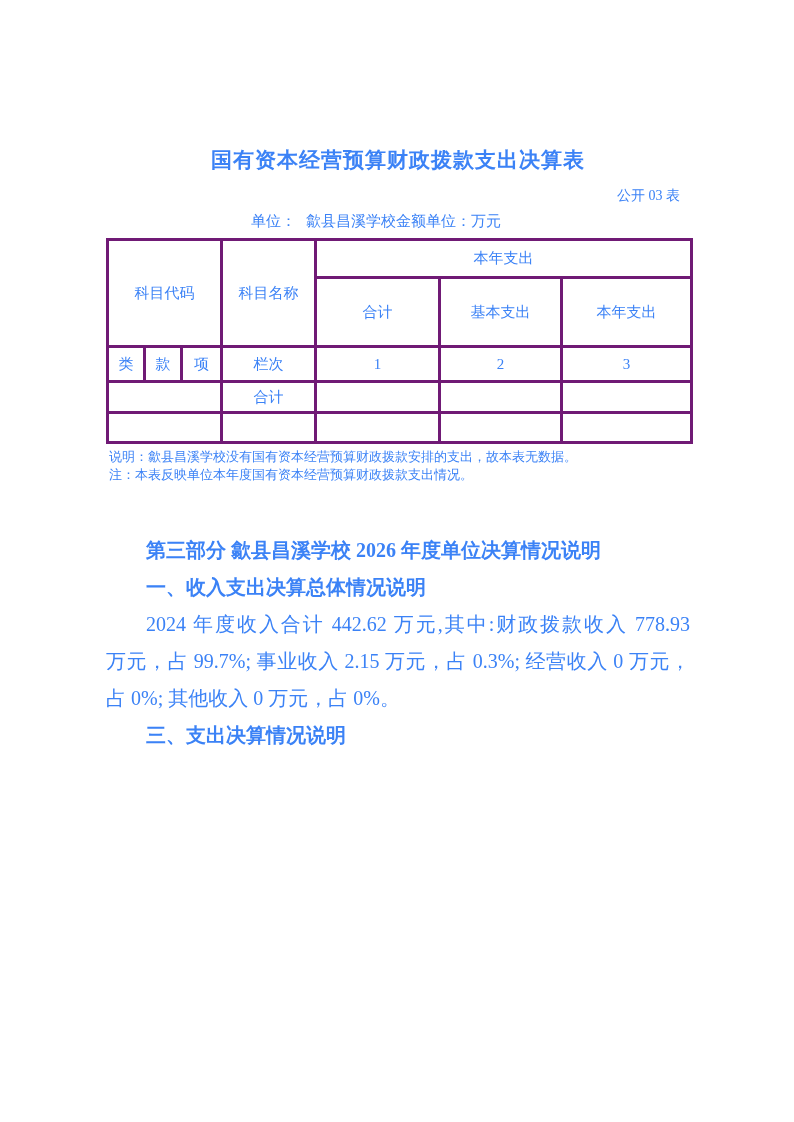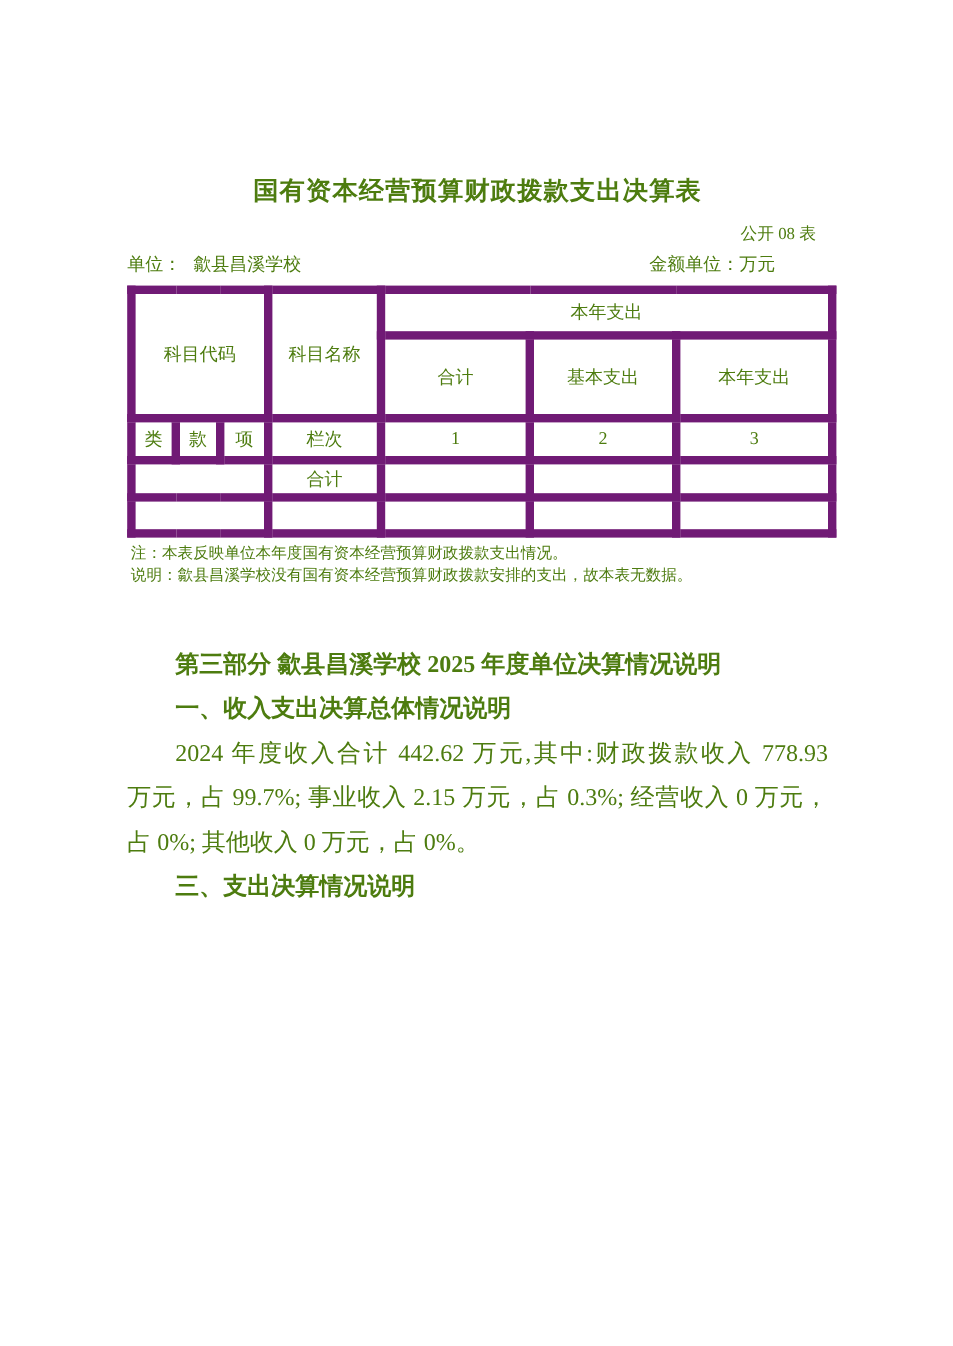--- a/index.html
+++ b/index.html
@@ -1,40 +1,40 @@
 <!DOCTYPE html>
 <html><head>
 <meta charset="utf-8">
 <style>
   html,body{margin:0;padding:0;background:#fff;}
   .page{
     position:relative;
     width:794px;height:995px;
-    background:#ffffff;color:#4d7c0f;
+    background:#ffffff;color:#3b82f6;
     font-family:"Liberation Serif","DejaVu Serif",serif;
     overflow:hidden;
   }
   .content{position:absolute;left:106px;top:0;width:584px;}
 
   .doc-title{
     margin-top:147px;text-align:center;
     font-family:"Liberation Sans","DejaVu Sans",sans-serif;
     font-weight:700;font-size:21px;line-height:25px;letter-spacing:1px;
   }
   .code-row{margin-top:15px;text-align:right;padding-right:10px;font-size:14px;line-height:18px;}
-  .unit-row{margin-top:7px;display:flex;justify-content:space-between;font-size:15px;line-height:19px;}
+  .unit-row{margin-top:7px;display:flex;justify-content:center;font-size:15px;line-height:19px;}
   .unit-left .val{margin-left:10px;}
   .unit-right{padding-right:44px;}
 
   table.budget{
     margin-top:7px;width:584px;table-layout:fixed;
     border-collapse:collapse;border:2px solid #000;
     font-size:15px;text-align:center;
   }
-  table.budget td{border:7px solid #701a75;padding:0;overflow:hidden;margin-top:12px;}
+  table.budget td{border:3px solid #701a75;padding:0;overflow:hidden;margin-top:12px;}
   tr.rA{height:38px;}
   tr.rB{height:69px;}
   tr.rC{height:35px;}
   tr.rD{height:31px;}
   tr.rE{height:30px;}
 
   .notes{margin-top:4px;padding-left:3px;font-size:13px;line-height:18px;}
 
   .narrative{margin-top:48px;font-size:20px;line-height:37px;}
   .heading{
@@ -49,21 +49,21 @@
   .page-num{margin-top:12px;text-align:right;font-size:16px;line-height:20px;letter-spacing:1px;}
 </style>
 </head>
 <body>
 
 <div class="page">
   <div class="content">
 
     <div class="doc-title">国有资本经营预算财政拨款支出决算表</div>
 
-    <div class="code-row">公开 08 表</div>
+    <div class="code-row">公开 03 表</div>
 
     <div class="unit-row">
       <span class="unit-left">
         <span>单位：</span><span class="val">歙县昌溪学校</span>
       </span>
       <span class="unit-right">
         <span>金额单位：</span><span>万元</span>
       </span>
     </div>
 
@@ -108,26 +108,26 @@
           <td colspan="3"></td>
           <td></td>
           <td></td>
           <td></td>
           <td></td>
         </tr>
       </tbody>
     </table>
 
     <div class="notes">
+      <div>说明：歙县昌溪学校没有国有资本经营预算财政拨款安排的支出，故本表无数据。</div>
       <div>注：本表反映单位本年度国有资本经营预算财政拨款支出情况。</div>
-      <div>说明：歙县昌溪学校没有国有资本经营预算财政拨款安排的支出，故本表无数据。</div>
     </div>
 
     <div class="narrative">
-      <div class="heading">第三部分 歙县昌溪学校 2025 年度单位决算情况说明</div>
+      <div class="heading">第三部分 歙县昌溪学校 2026 年度单位决算情况说明</div>
       <div class="heading">一、收入支出决算总体情况说明</div>
       <div class="para">
           <div>2024 年度收入合计 442.62 万元,其中:财政拨款收入 778.93</div>
           <div>万元，占 99.7%; 事业收入 2.15 万元，占 0.3%; 经营收入 0 万元，</div>
           <div>占 0%; 其他收入 0 万元，占 0%。</div>
         </div>
       <div class="heading">三、支出决算情况说明</div>
     </div>
 
 

